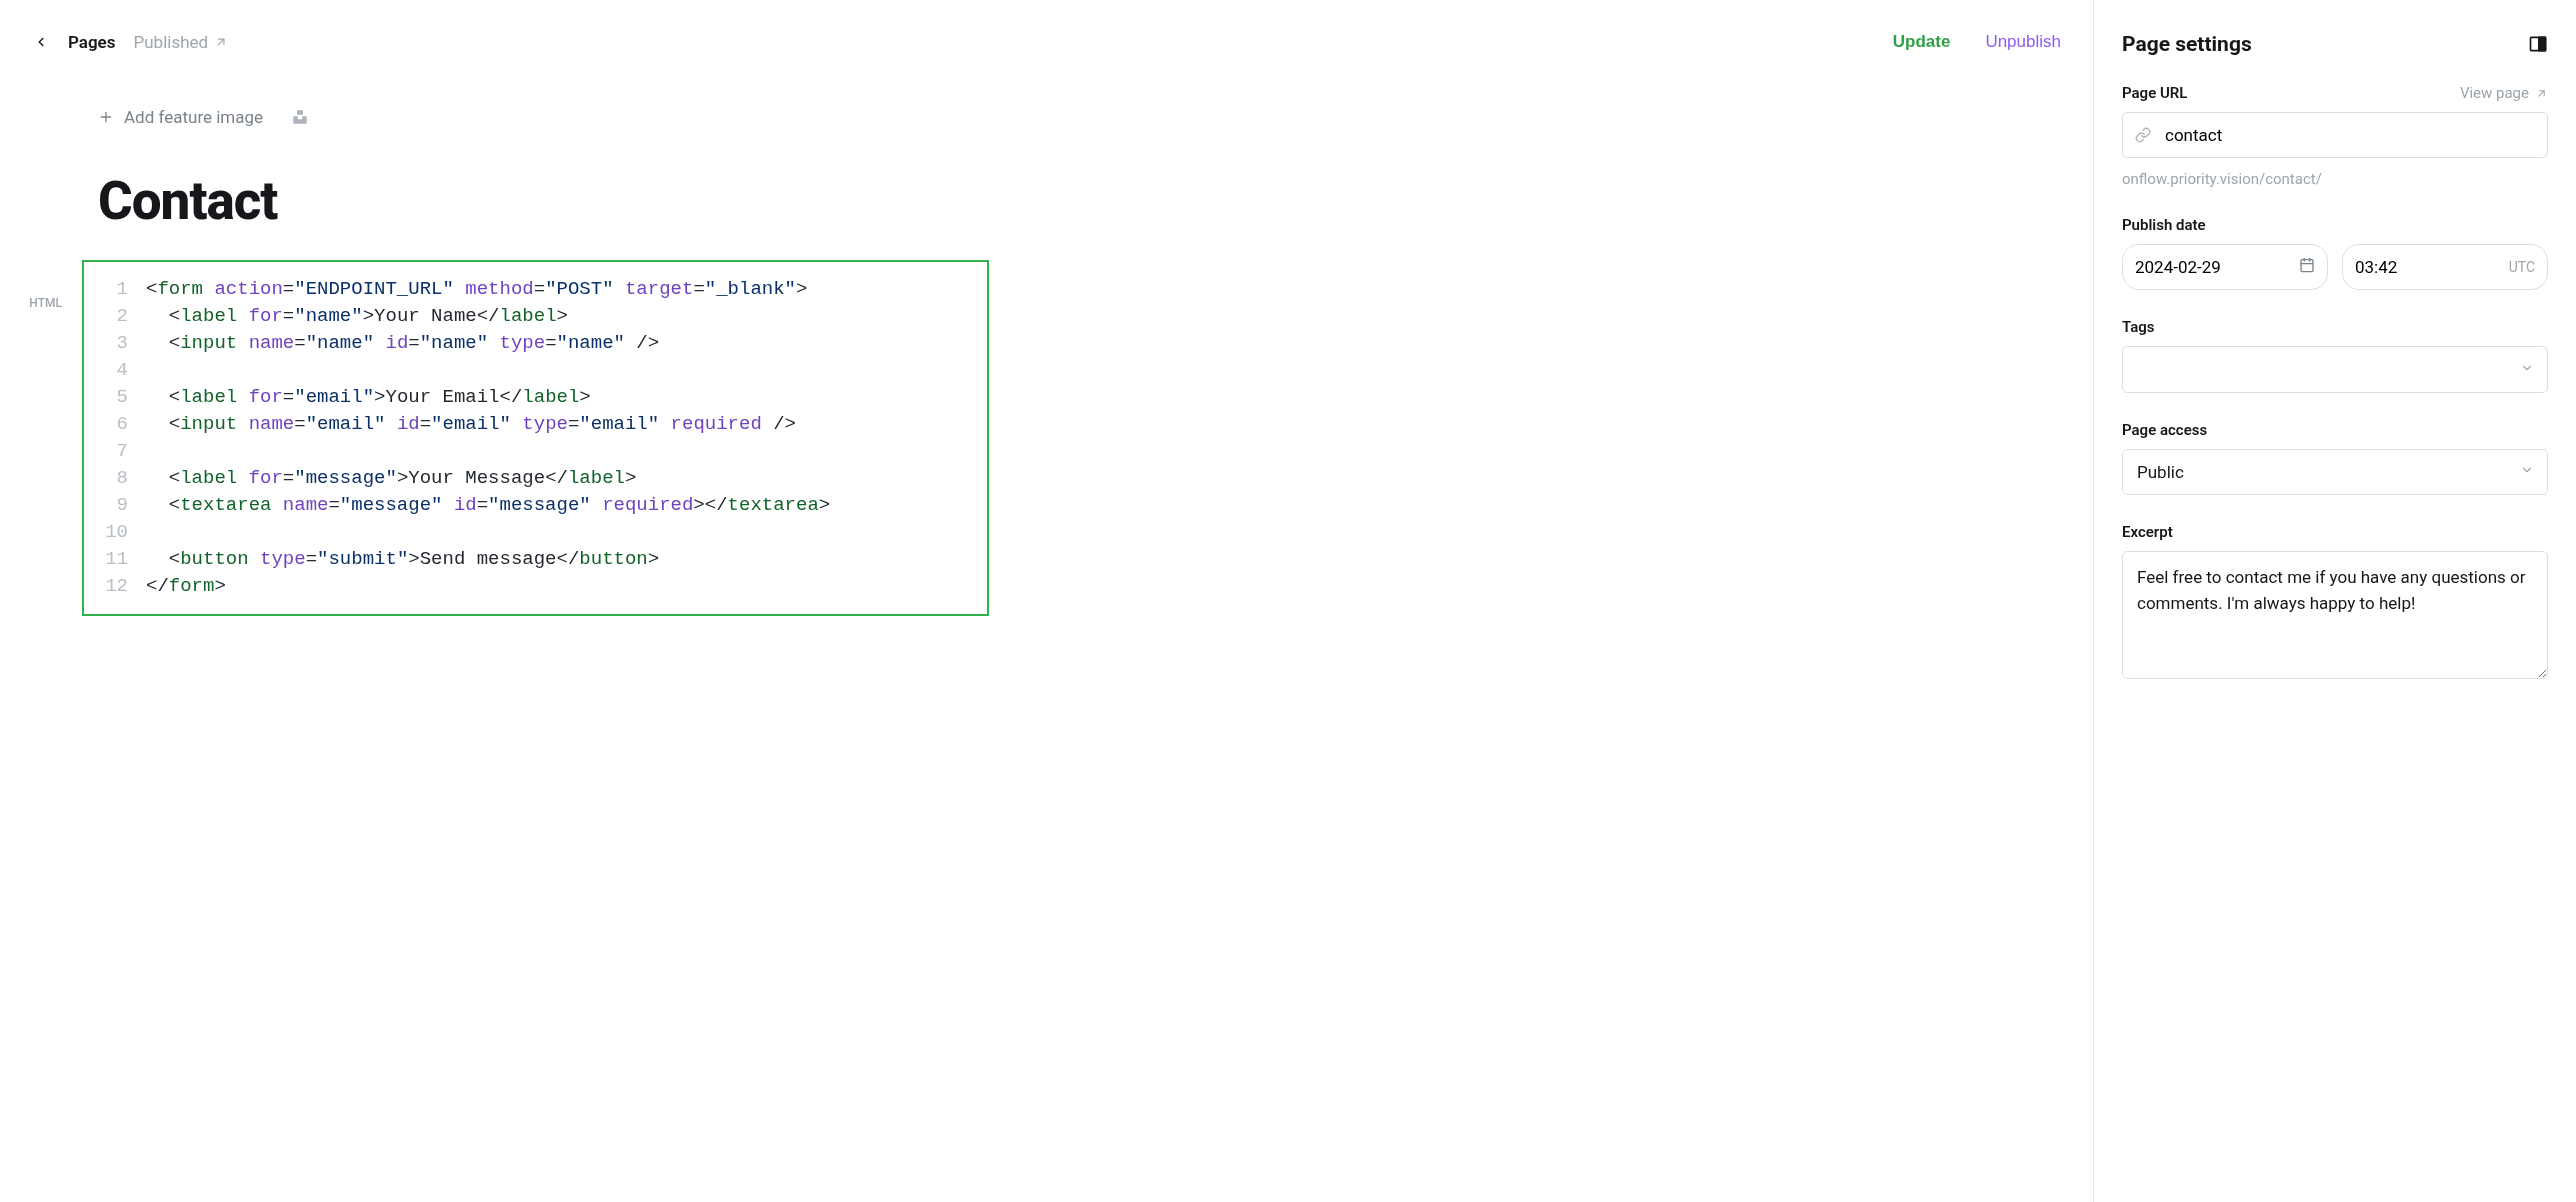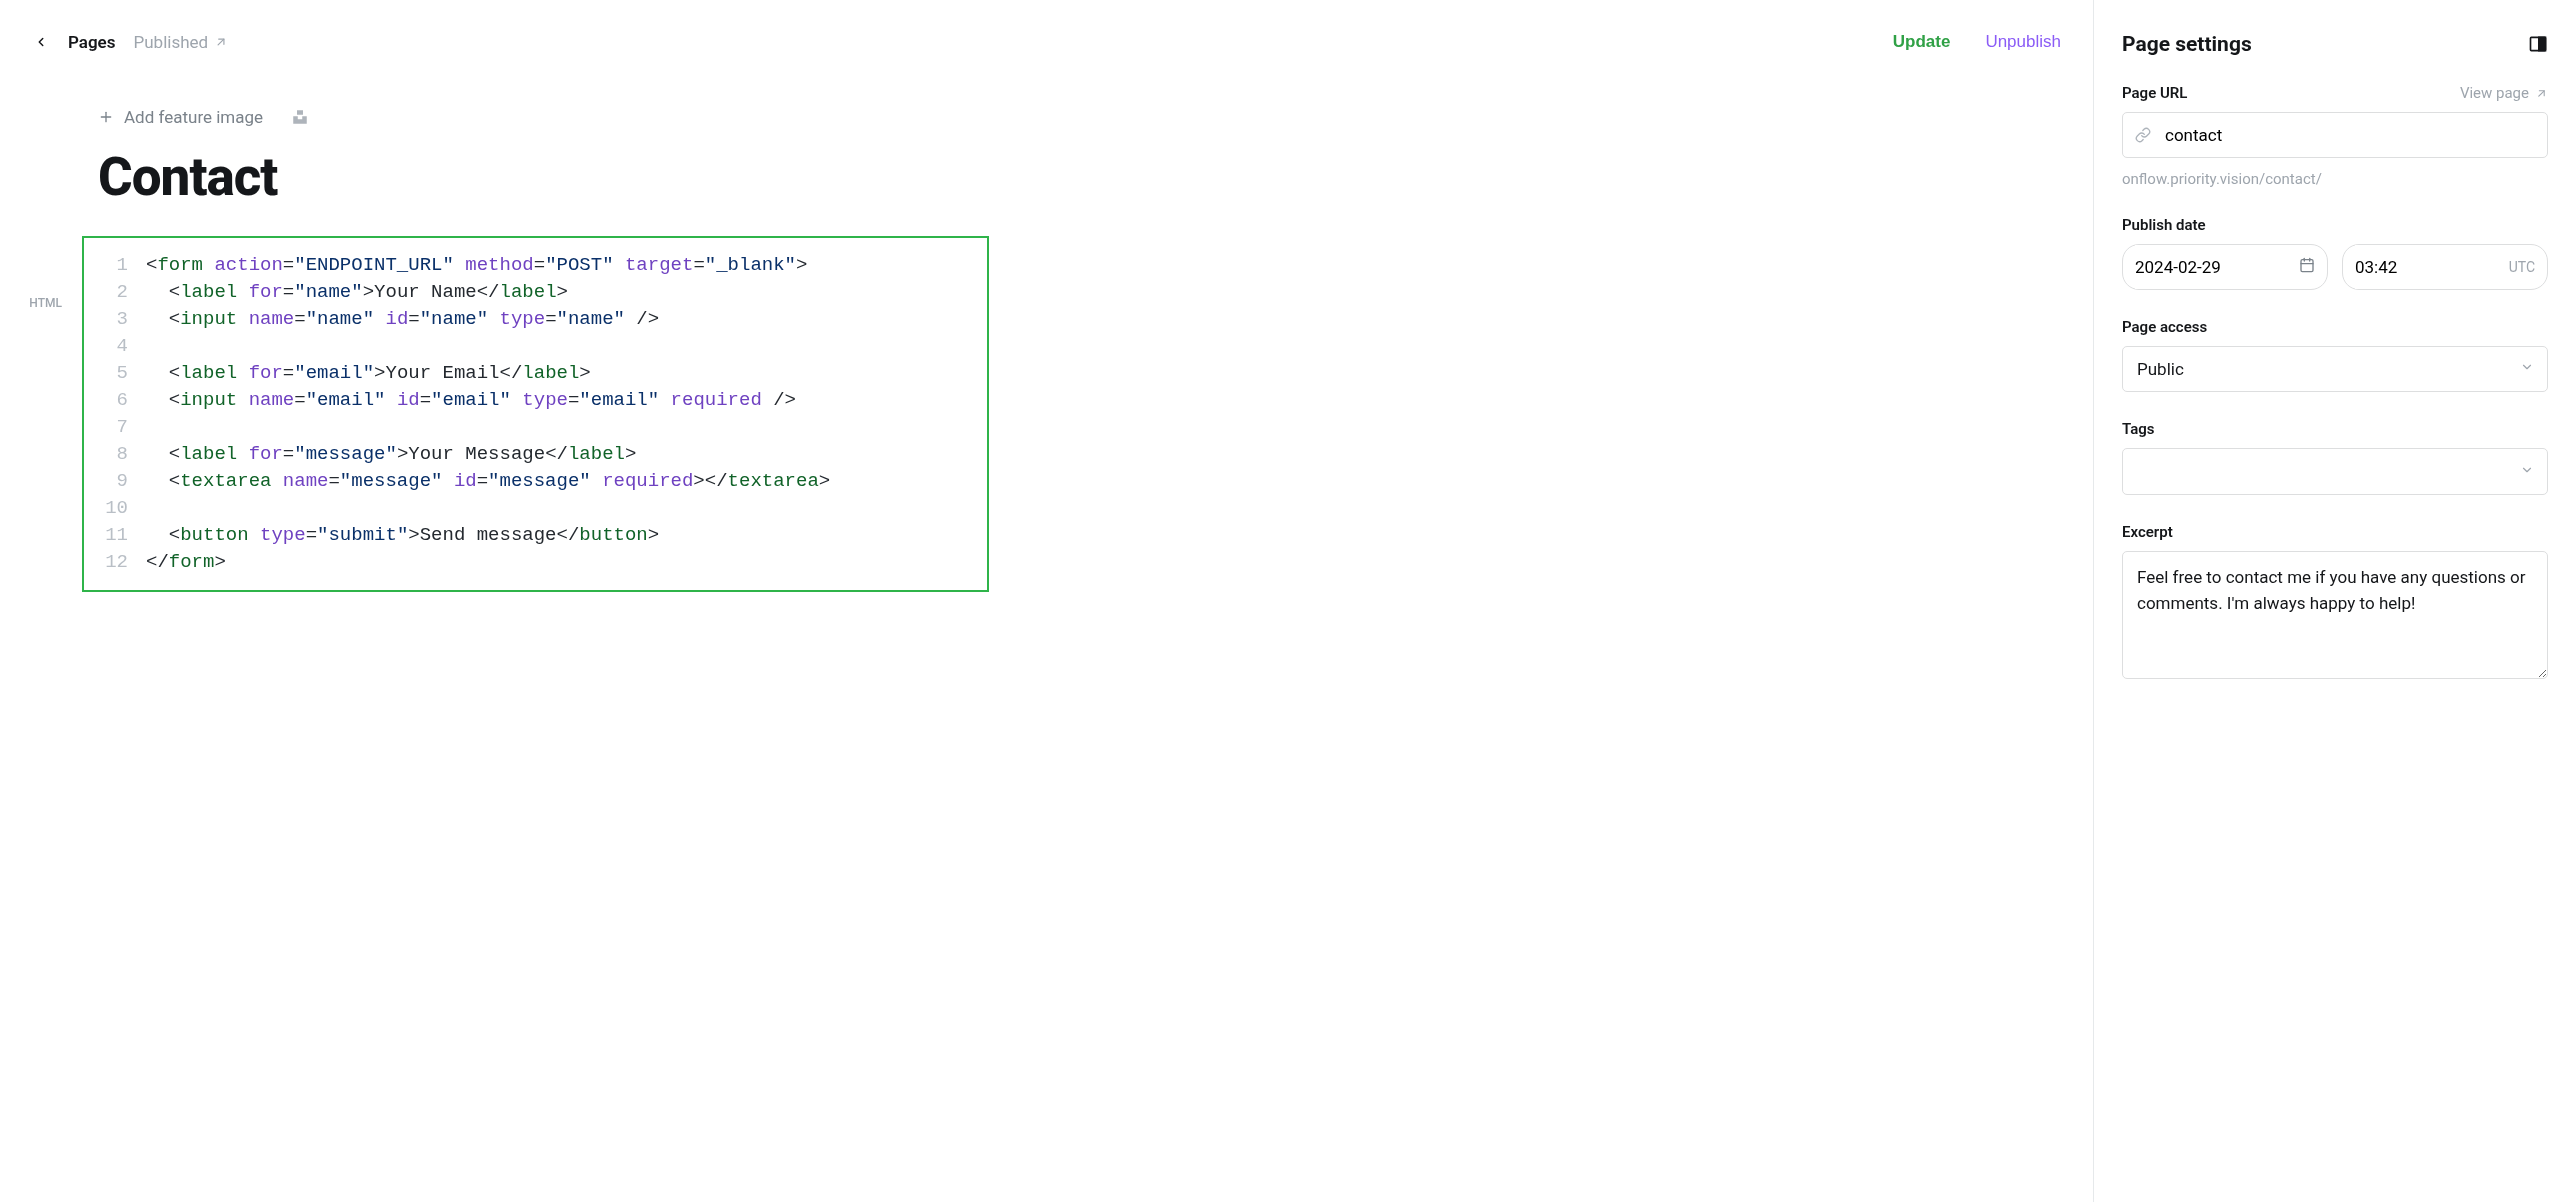--- a/index.html
+++ b/index.html
@@ -80,21 +80,21 @@
   .editor-content {
     flex: 1;
     max-width: 907px;
   }
   .feature-row {
     display: flex;
     align-items: center;
     gap: 28px;
     color: #7a828a;
     font-size: 17px;
-    margin-bottom: 19px;
+    margin-bottom: 43px;
     padding-left: 16px;
   }
   .feature-add {
     display: inline-flex;
     align-items: center;
     gap: 10px;
     cursor: pointer;
     color: #7a828a;
   }
   .unsplash-icon {
@@ -384,41 +384,41 @@
         </span>
       </div>
       <div class="date-input">
         <input type="text" value="03:42" style="">
         <span class="suffix">UTC</span>
       </div>
     </div>
   </div>
 
   <div class="field-group">
+    <span class="field-label">Tags</span>
+    <div class="select-wrap">
+      <div class="input select-empty"></div>
+      <span class="chev">
+        <svg viewBox="0 0 24 24" width="14" height="14" fill="none" stroke="#9ea5ad" stroke-width="2" stroke-linecap="round" stroke-linejoin="round">
+            <polyline points="6 9 12 15 18 9"></polyline>
+          </svg>
+      </span>
+    </div>
+  </div>
+
+  <div class="field-group">
     <span class="field-label">Page access</span>
     <div class="select-wrap">
       <div class="input">Public</div>
       <span class="chev">
         <svg viewBox="0 0 24 24" width="14" height="14" fill="none" stroke="#9ea5ad" stroke-width="2" stroke-linecap="round" stroke-linejoin="round">
             <polyline points="6 9 12 15 18 9"></polyline>
           </svg>
       </span>
     </div>
   </div>
 
   <div class="field-group">
-    <span class="field-label">Tags</span>
-    <div class="select-wrap">
-      <div class="input select-empty"></div>
-      <span class="chev">
-        <svg viewBox="0 0 24 24" width="14" height="14" fill="none" stroke="#9ea5ad" stroke-width="2" stroke-linecap="round" stroke-linejoin="round">
-            <polyline points="6 9 12 15 18 9"></polyline>
-          </svg>
-      </span>
-    </div>
-  </div>
-
-  <div class="field-group">
     <span class="field-label">Excerpt</span>
     <textarea class="textarea" style="">Feel free to contact me if you have any questions or comments. I'm always happy to help!</textarea>
   </div>
 </aside>
 
 
 </body></html>

